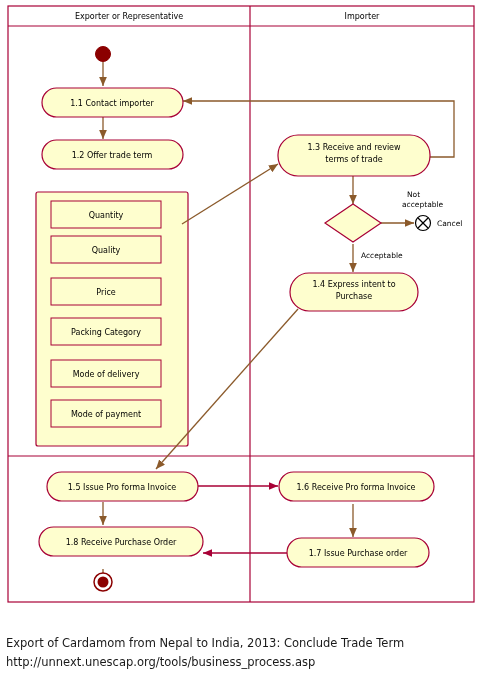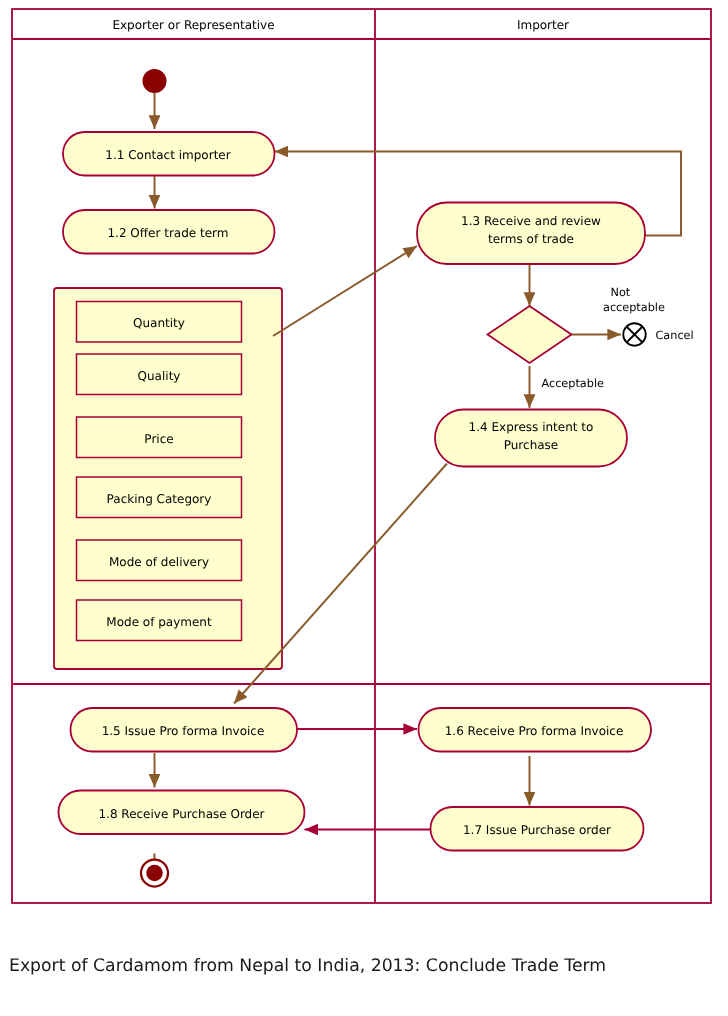--- a/index.html
+++ b/index.html
@@ -199,13 +199,14 @@
 
   <g>
     <circle cx="97" cy="578" r="9" fill="#FFFFFF" stroke="#8B0000" stroke-width="1.5"></circle>
     <circle cx="97" cy="578" r="5.5" fill="#8B0000"></circle>
   </g>
 </svg>
 </div>
 
 <div class="caption-block">
   <div class="caption-line">Export of Cardamom from Nepal to India, 2013: Conclude Trade Term</div>
+  <div class="caption-line">http://unnext.unescap.org/tools/business_process.asp</div>
 </div>
 
 </body></html>

